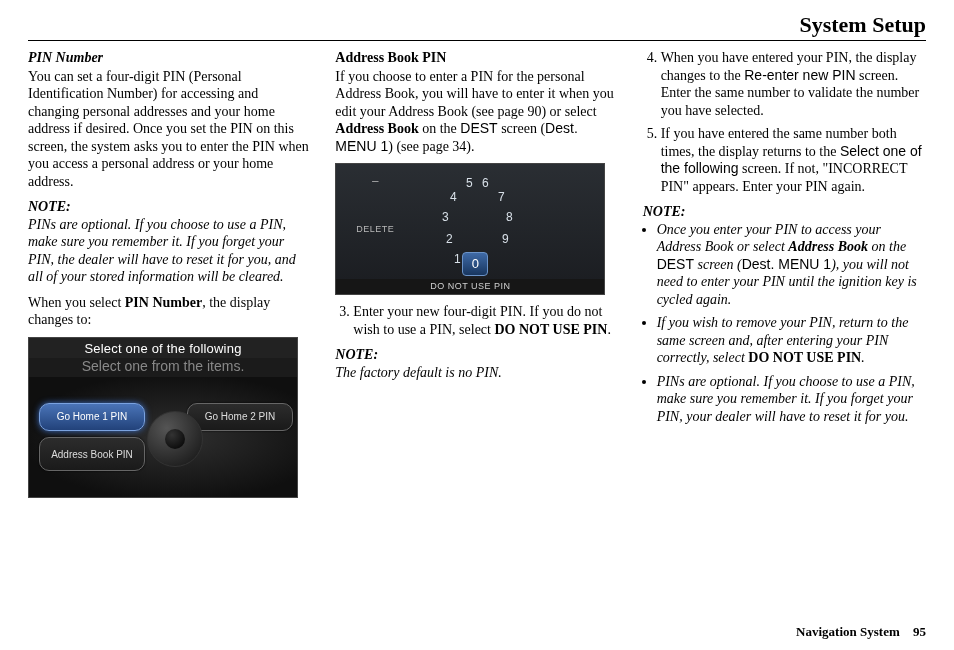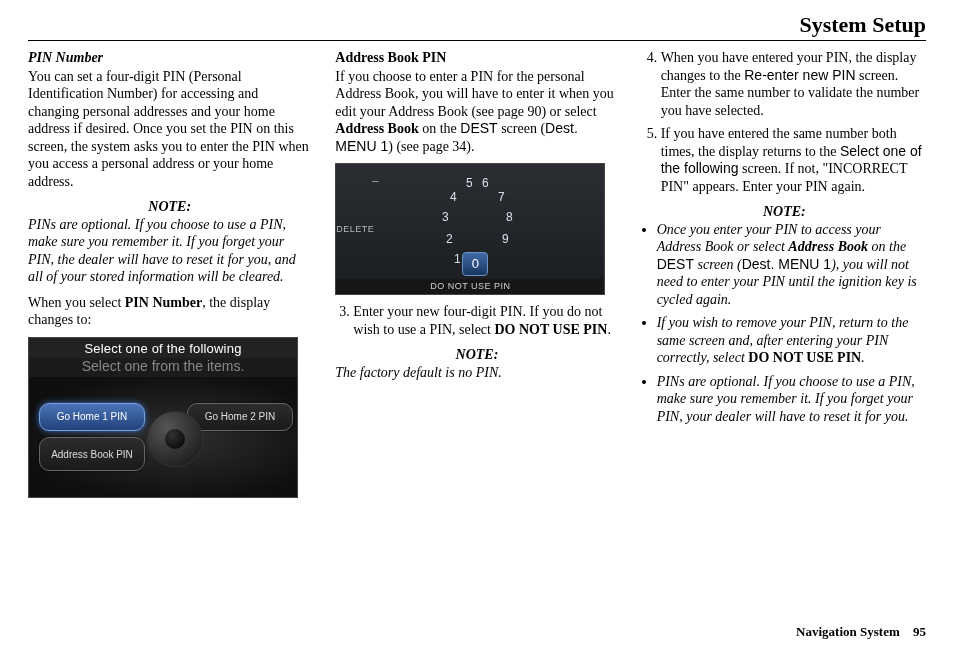--- a/index.html
+++ b/index.html
@@ -42,21 +42,20 @@
     margin-bottom: 1px;
   }
   .sub-title {
     font-weight: bold;
     margin-bottom: 1px;
   }
   .note-label {
     font-weight: bold;
     font-style: italic;
     margin-top: 8px;
-    text-align: center;
   }
   .note-body {
     font-style: italic;
   }
   p { margin: 0 0 8px 0; }
   ol { margin: 0 0 8px 0; padding-left: 18px; }
   ol li { margin-bottom: 6px; }
   ul.note-list { margin: 0; padding-left: 14px; font-style: italic; }
   ul.note-list li { margin-bottom: 6px; }
   .bold { font-weight: bold; font-style: normal; }
@@ -153,21 +152,21 @@
     border-radius: 4px;
     background: linear-gradient(#3f6aa6,#18365f);
     border: 1px solid #6b93c8;
     color: #fff;
     font-size: 13px;
     text-align: center;
     line-height: 22px;
   }
   .delete-label {
     position: absolute;
-    left: 0; top: 60px;
+    left: 20px; top: 60px;
     font-size: 9px;
     color: #b8b8b8;
     letter-spacing: 0.5px;
   }
   .underscore {
     position: absolute;
     left: 36px; top: 6px;
     color: #c0c0c0;
     font-size: 11px;
   }

